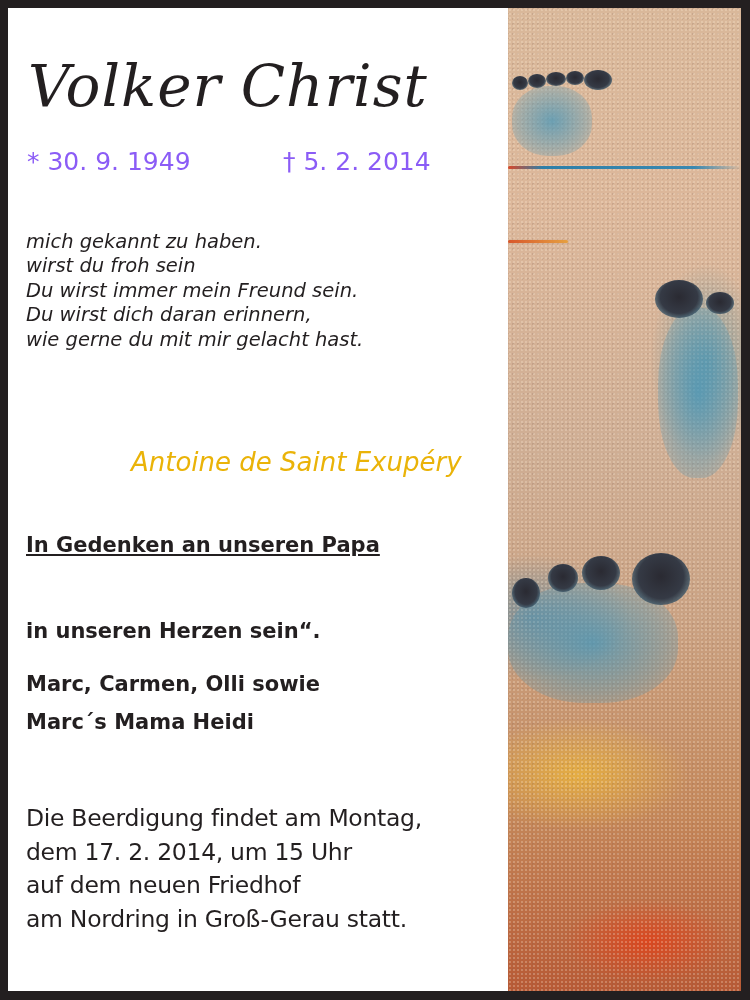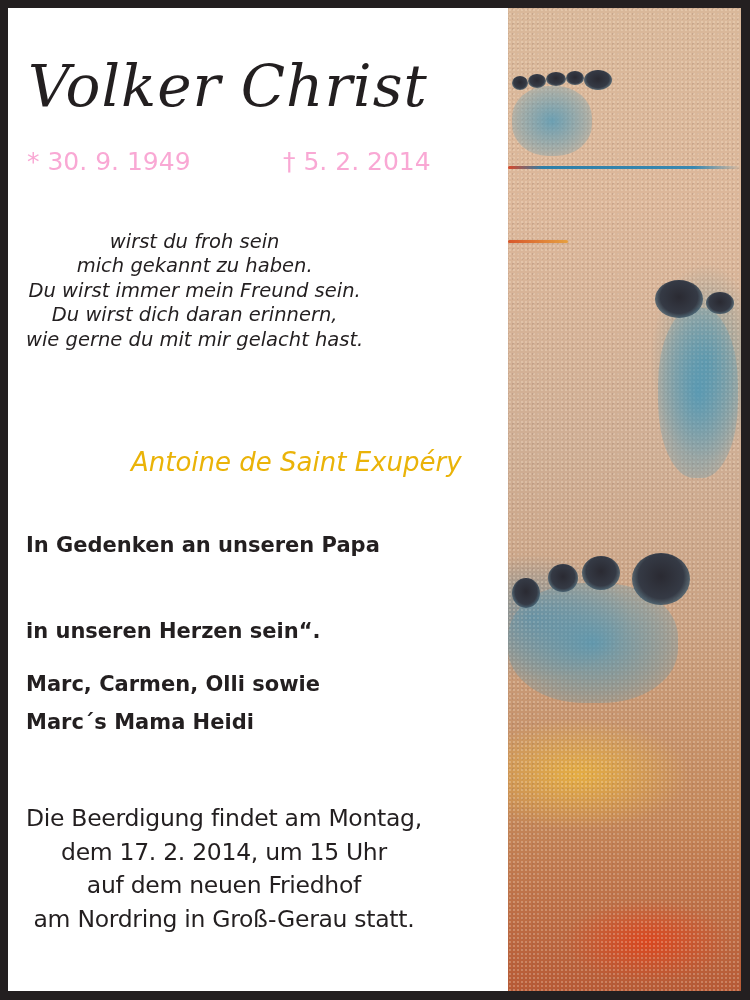--- a/index.html
+++ b/index.html
@@ -1,20 +1,19 @@
 <!DOCTYPE html>
 <html><head>
 <meta charset="utf-8">
 <style>
   * { margin: 0; padding: 0; box-sizing: border-box; }
   html, body { width: 750px; height: 1000px; overflow: hidden; background: #231f20; }
   .frame {
     position: absolute; left: 0; top: 0; width: 732px; height: 1000px;
     background: #231f20;
-    text-align: center;
   }
   .panel {
     position: absolute; left: 8px; top: 8px; width: 500px; height: 983px;
     background: #ffffff;
   }
   .photo {
     position: absolute; left: 508px; top: 8px; width: 233px; height: 983px;
     overflow: hidden;
     background:
       radial-gradient(ellipse 120px 60px at 60% 95%, rgba(230,60,20,0.75), rgba(230,60,20,0) 70%),
@@ -43,37 +42,37 @@
     background-position: 0 0, 2px 3px;
   }
 
   .name {
     position: absolute; left: 28px; top: 52px;
     font-family: "DejaVu Serif", serif;
     font-style: italic;
     font-size: 58px; letter-spacing: 1px;
     color: #231f20; font-weight: normal;
   }
-  .dates { position: absolute; top: 147px; font-family: "DejaVu Sans", sans-serif; font-size: 25px; color: #f9a8d4; }
+  .dates { position: absolute; top: 147px; font-family: "DejaVu Sans", sans-serif; font-size: 25px; color: #8b5cf6; }
   .born { left: 27px; }
   .died { left: 283px; }
 
   .quote {
     position: absolute; left: 26px; top: 230px;
     font-family: "DejaVu Sans", sans-serif; font-style: italic;
     font-size: 19.5px; line-height: 24.4px; color: #231f20;
   }
   .quote-author {
     position: absolute; left: 131px; top: 414px;
     font-family: "DejaVu Sans", sans-serif; font-style: italic;
     font-size: 26px; color: #eab308; margin-top: 33px;
   }
 
   .bold { position: absolute; left: 26px; font-family: "DejaVu Sans", sans-serif; font-weight: bold; font-size: 21px; color: #231f20; }
-  .l1 { top: 533px; }
+  .l1 { top: 533px; text-decoration: underline; }
   .l2 { top: 580px; }
   .l3 { top: 619px; }
   .l4 { top: 672px; }
   .l5 { top: 710px; }
 
   .funeral {
     position: absolute; left: 26px; top: 802px;
     font-family: "DejaVu Sans", sans-serif; font-size: 23.5px; line-height: 33.5px;
     color: #231f20; letter-spacing: -0.3px;
   }
@@ -108,22 +107,22 @@
     <div class="toe" style="left:40px;top:556px;width:30px;height:28px;"></div>
     <div class="toe" style="left:74px;top:548px;width:38px;height:34px;"></div>
     <div class="toe" style="left:124px;top:545px;width:58px;height:52px;"></div>
   </div>
 
   <div class="name">Volker Christ</div>
   <div class="dates born">* 30. 9. 1949</div>
   <div class="dates died">† 5. 2. 2014</div>
 
   <div class="quote">
+    <span class="line">mich gekannt zu haben.</span>
     <span class="line">wirst du froh sein</span>
-    <span class="line">mich gekannt zu haben.</span>
     <span class="line">Du wirst immer mein Freund sein.</span>
     <span class="line">Du wirst dich daran erinnern,</span>
     <span class="line">wie gerne du mit mir gelacht hast.</span>
   </div>
   <div class="quote-author">Antoine de Saint Exupéry</div>
 
   <div class="bold l1">In Gedenken an unseren Papa</div>
   <div class="bold l3">in unseren Herzen sein“.</div>
   <div class="bold l4">Marc, Carmen, Olli sowie</div>
   <div class="bold l5">Marc´s Mama Heidi</div>

